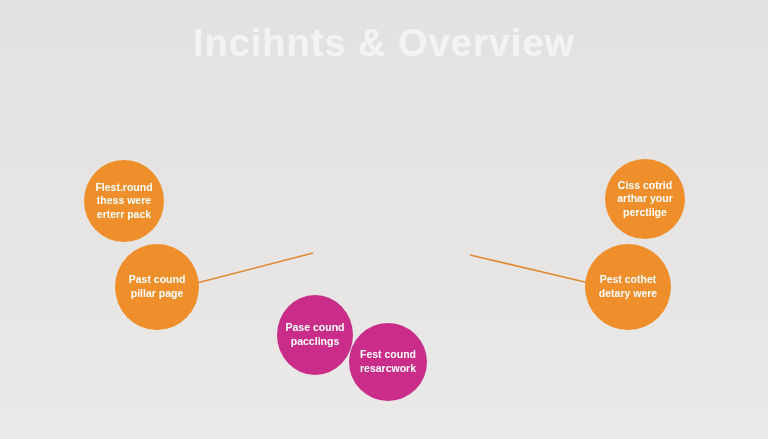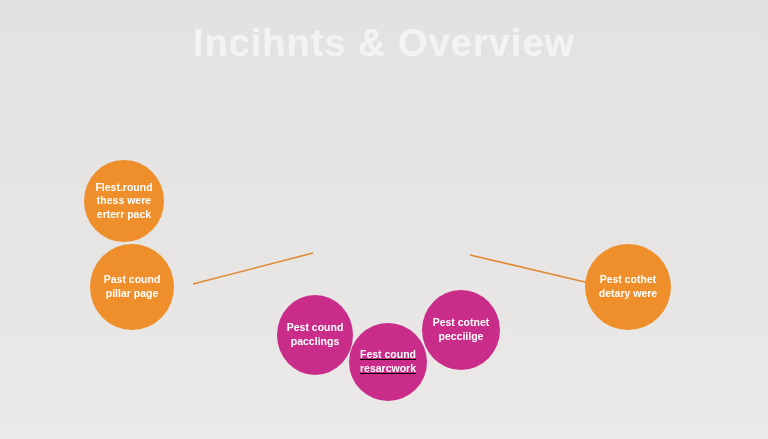--- a/index.html
+++ b/index.html
@@ -52,24 +52,24 @@
     white-space: pre-line;
     padding: 4px;
   }
   .node-center .node-label {
     font-size: 26px;
     line-height: 1.15;
     letter-spacing: 0.3px;
   }
   
   .node-top-left      { left: 84px;  top: 160px; width: 80px;  height: 82px; }
-  .node-mid-left      { left: 90px; top: 244px; width: 84px;  height: 86px; }
+  .node-mid-left      { left: 115px; top: 244px; width: 84px;  height: 86px; }
   .node-center        { left: 308px; top: 156px; width: 163px; height: 163px; z-index: 3; }
   .node-bottom-left   { left: 277px; top: 295px; width: 76px;  height: 80px; }
-  .node-bottom-center { left: 349px; top: 323px; width: 78px;  height: 78px; text-decoration: underline; }
+  .node-bottom-center { left: 349px; top: 323px; width: 78px;  height: 78px; }
   .node-bottom-right  { left: 422px; top: 290px; width: 78px;  height: 80px; }
   .node-top-right     { left: 605px; top: 159px; width: 80px;  height: 80px; }
   .node-mid-right     { left: 585px; top: 244px; width: 86px;  height: 86px; }
 </style>
 </head>
 <body>
 
 <div class="stage">
 
   <div class="slide-title">Incihnts &amp; Overview</div>
@@ -85,33 +85,34 @@
 erterr pack</div>
   </div>
 
   <div class="node node-mid-left" style="background: rgb(239, 143, 43);">
     <div class="node-label">Past cound
 pillar page</div>
   </div>
 
 
   <div class="node node-bottom-left" style="background: rgb(201, 45, 137);">
-    <div class="node-label">Pest cound
+    <div class="node-label">Pase cound
 pacclings</div>
   </div>
 
   <div class="node node-bottom-center" style="background: rgb(201, 45, 137);">
     <div class="node-label">Fest cound
 resarcwork</div>
   </div>
 
-  <div class="node node-bottom-right" style="background: rgb(201, 45, 137);">
-    <div class="node-label">Pest cotnet
-pecciilge</div>
+
+  <div class="node node-top-right" style="background: rgb(239, 143, 43);">
+    <div class="node-label">Ciss cotrid
+arthar your
+perctiige</div>
   </div>
-
 
   <div class="node node-mid-right" style="background: rgb(239, 143, 43);">
     <div class="node-label">Pest cothet
 detary were</div>
   </div>
 
 </div>
 
 </body></html>

